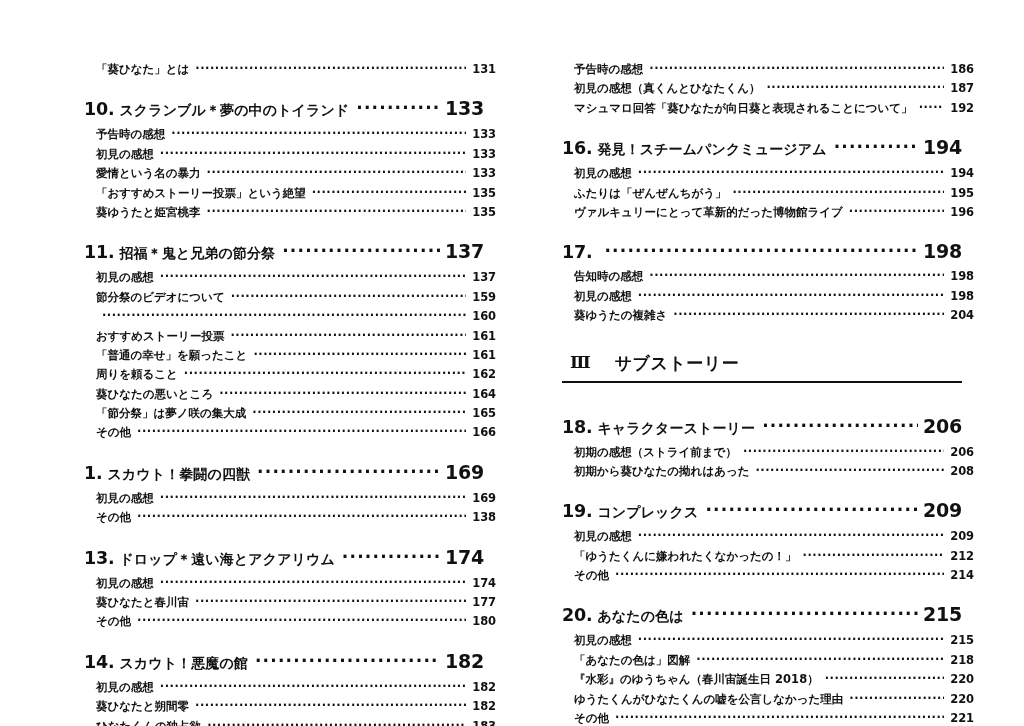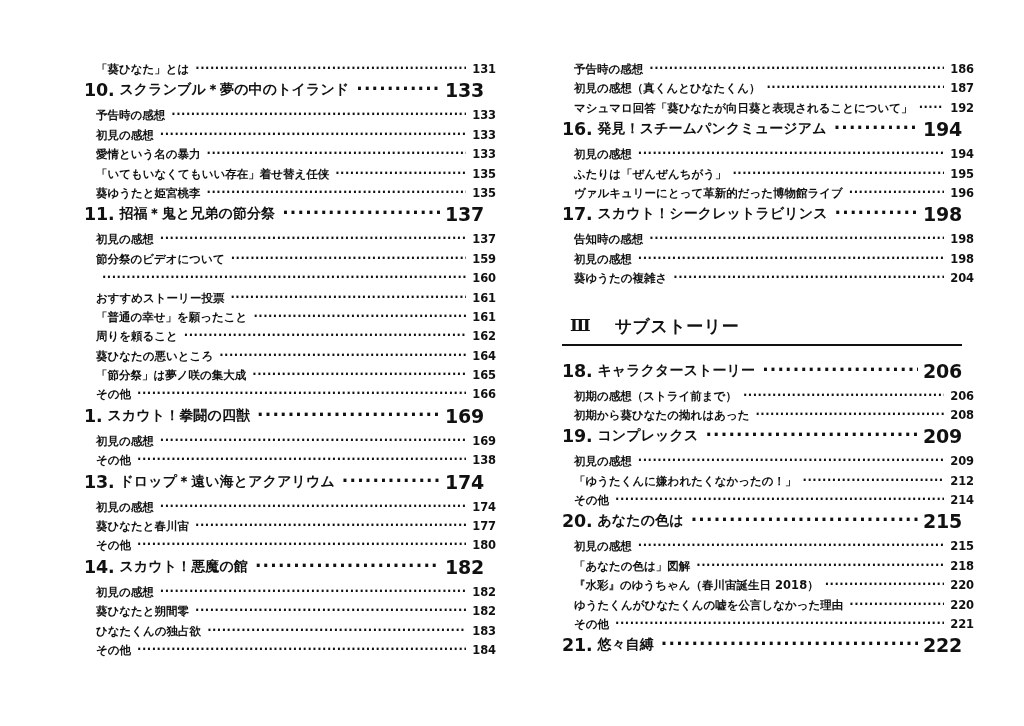--- a/index.html
+++ b/index.html
@@ -39,26 +39,25 @@
   
   .row {
     display: flex;
     align-items: baseline;
     width: 100%;
     white-space: nowrap;
   }
 
   
   .row.chapter {
-    margin-top: 0;
+    margin-top: 18px;
     margin-bottom: 5px;
     font-weight: 700;
     font-size: 17.5px;
     letter-spacing: 0.1px;
-    align-items: center;
   }
   .row.chapter .num {
     font-size: 17.5px;
     font-weight: 700;
     margin-right: 5px;
     letter-spacing: -0.2px;
   }
   .row.chapter .title {
     font-size: 14px;
     font-weight: 700;
@@ -182,21 +181,21 @@
           <span class="title">初見の感想</span>
           <span class="leader"></span>
           <span class="pageno">133</span>
         </div>
         <div class="row item">
           <span class="title">愛情という名の暴力</span>
           <span class="leader"></span>
           <span class="pageno">133</span>
         </div>
         <div class="row item">
-          <span class="title">「いてもいなくてもいい存在」着せ替え任侠</span>
+          <span class="title">「おすすめストーリー投票」という絶望</span>
           <span class="leader"></span>
           <span class="pageno">135</span>
         </div>
         <div class="row item">
           <span class="title">葵ゆうたと姫宮桃李</span>
           <span class="leader"></span>
           <span class="pageno">135</span>
         </div>
         <div class="row chapter">
           <span class="num">11.</span>
@@ -344,21 +343,20 @@
           <span class="leader"></span>
           <span class="pageno">195</span>
         </div>
         <div class="row item">
           <span class="title">ヴァルキュリーにとって革新的だった博物館ライブ</span>
           <span class="leader"></span>
           <span class="pageno">196</span>
         </div>
         <div class="row chapter">
           <span class="num">17.</span>
-          <span class="title">スカウト！シークレットラビリンス</span>
           <span class="leader"></span>
           <span class="pageno">198</span>
         </div>
         <div class="row item">
           <span class="title">告知時の感想</span>
           <span class="leader"></span>
           <span class="pageno">198</span>
         </div>
         <div class="row item">
           <span class="title">初見の感想</span>

